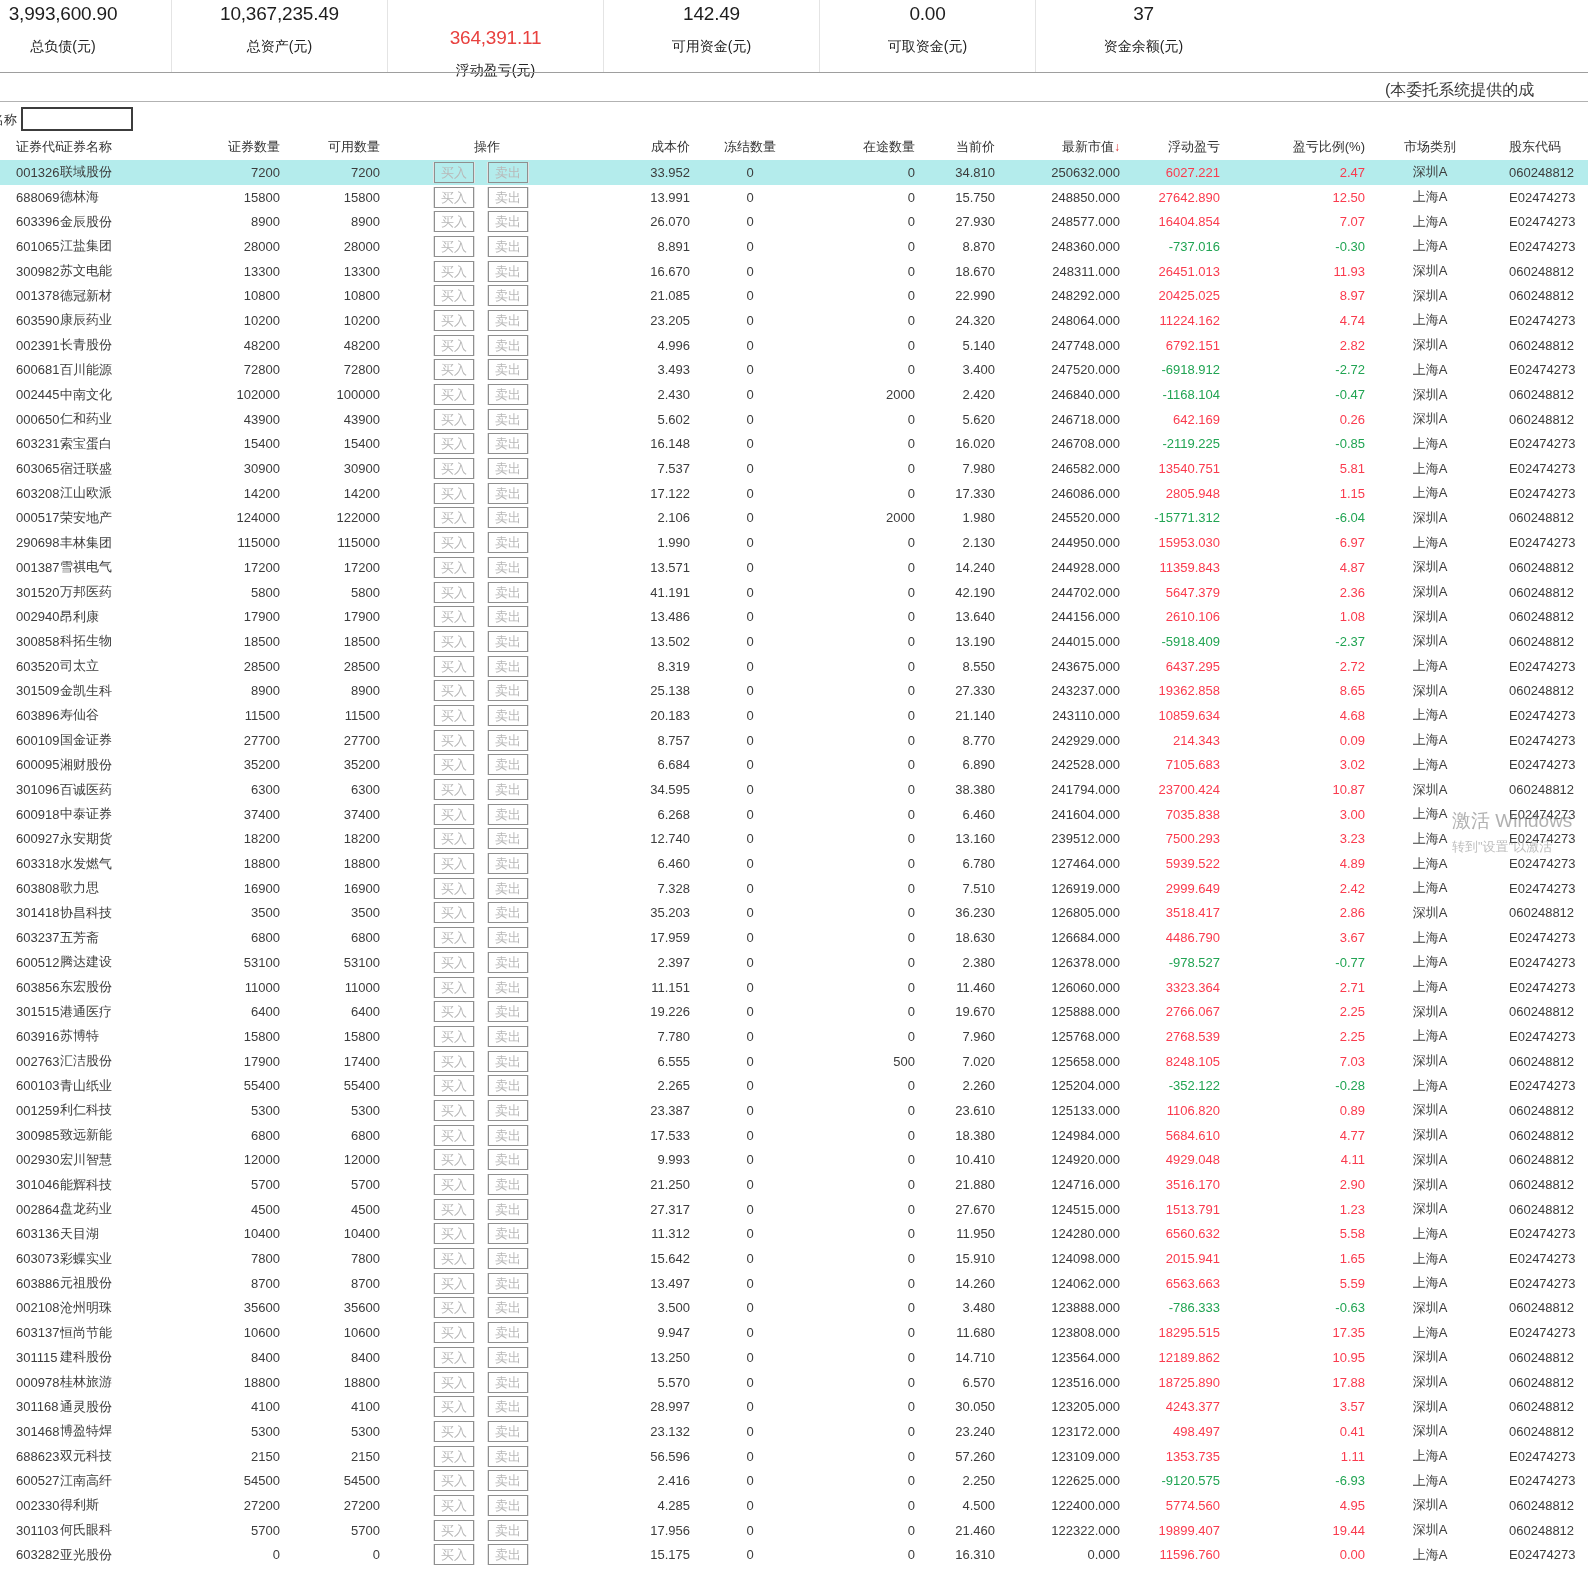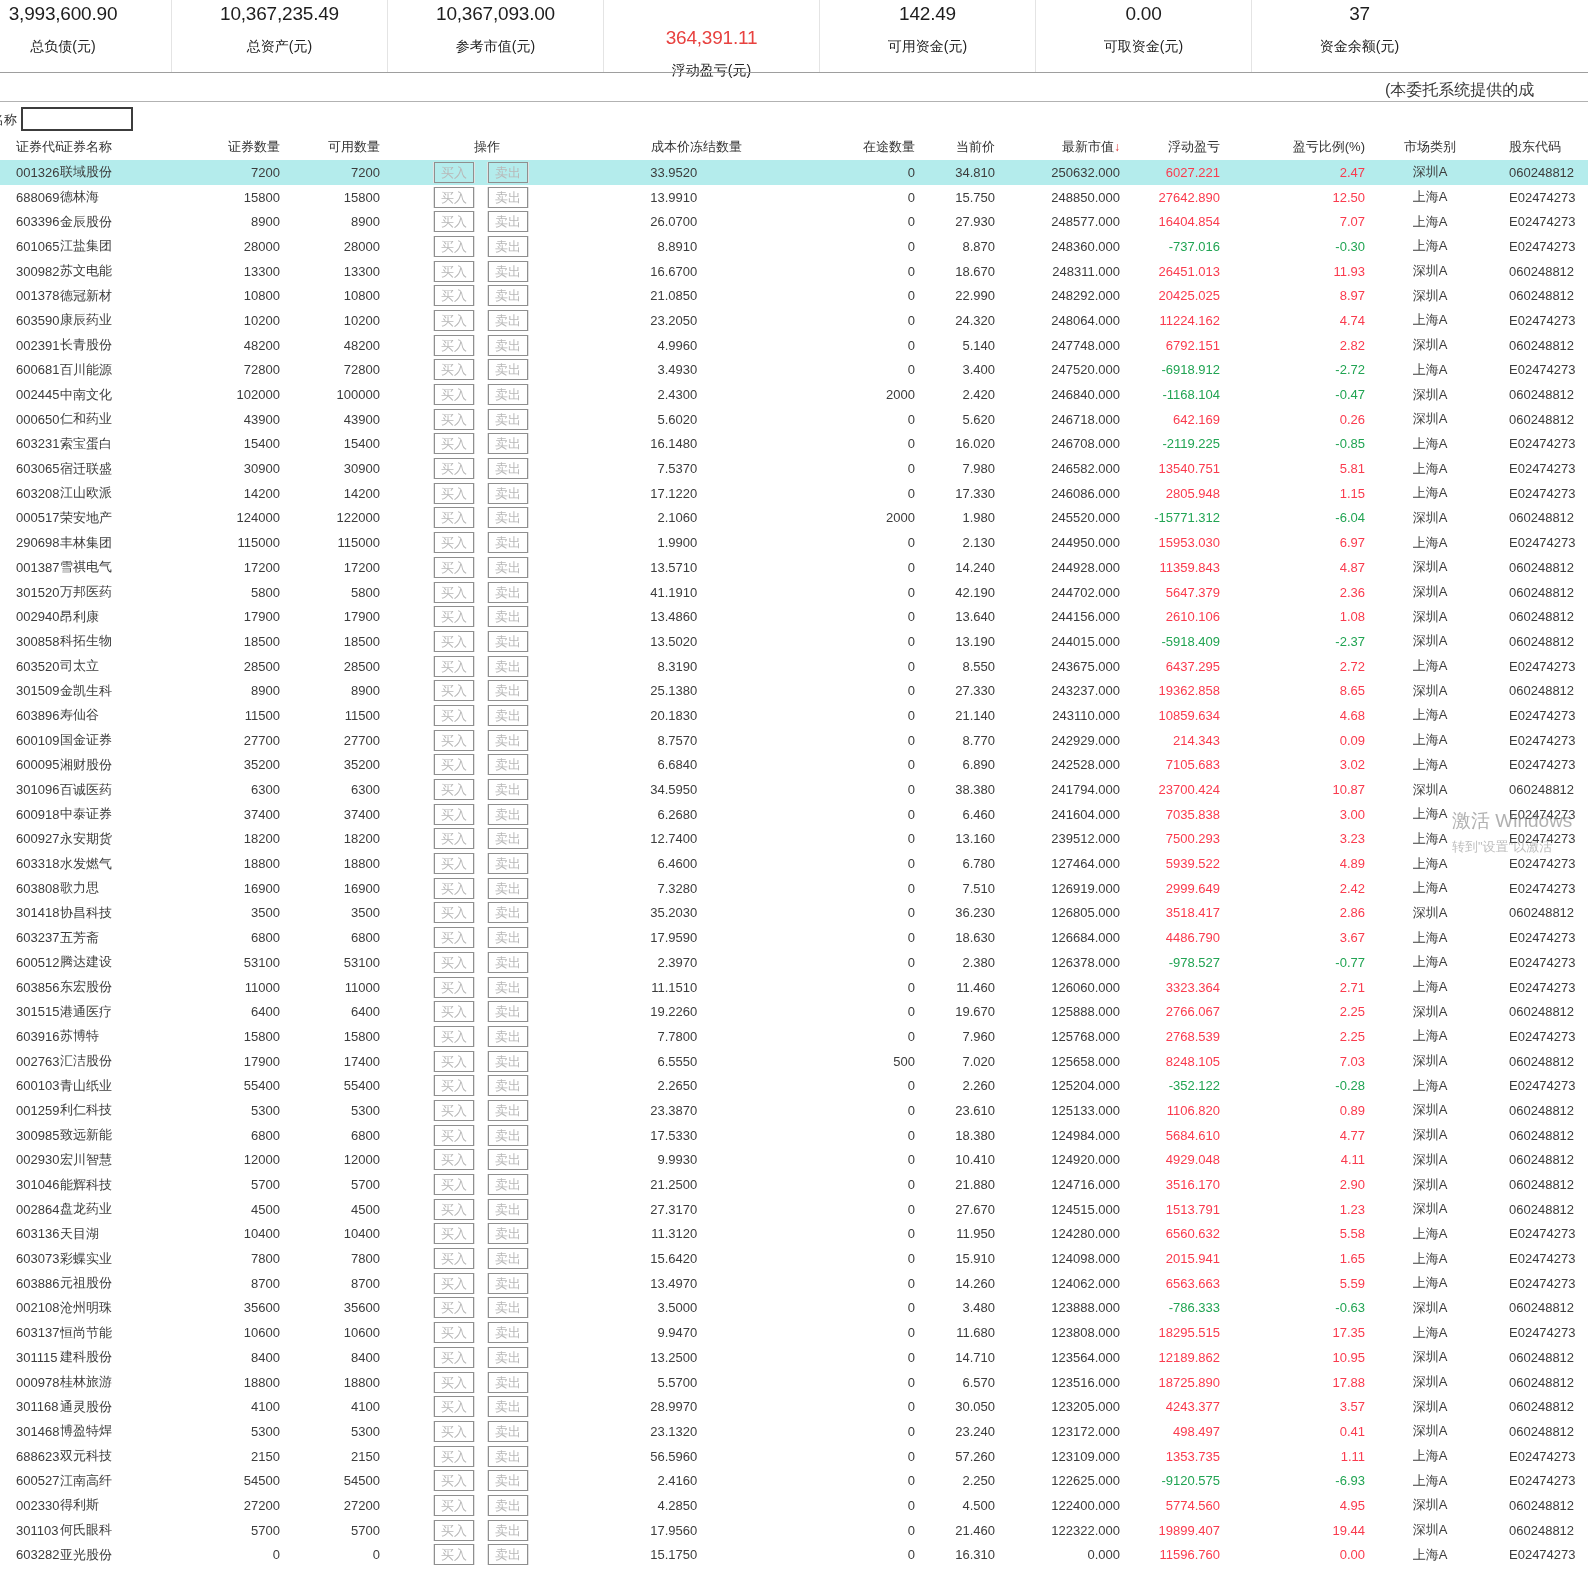--- a/index.html
+++ b/index.html
@@ -28,21 +28,21 @@
   .thead{height:26px;color:#333;}
   .trow.selected{background:#b4ecec;}
   .cell{box-sizing:border-box;overflow:hidden;}
   .c-code{width:60px;padding-left:16px;}
   .c-name{width:110px;}
   .c-qty{width:110px;text-align:right;}
   .c-avail{width:100px;text-align:right;}
   .c-op{width:160px;padding-left:54px;display:flex;gap:14px;align-items:center;}
   .thead .c-op{display:block;text-align:center;padding-left:54px;}
   .c-cost{width:150px;text-align:right;}
-  .c-frozen{width:120px;text-align:left;}
+  .c-frozen{width:120px;text-align:center;}
   .c-transit{width:105px;text-align:right;}
   .c-cur{width:80px;text-align:right;}
   .c-mkt{width:125px;text-align:right;}
   .c-pnl{width:100px;text-align:right;}
   .c-ratio{width:145px;text-align:right;}
   .c-market{width:130px;text-align:center;}
   .c-holder{width:135px;padding-left:14px;}
   .pos{color:#fa3b4e;}
   .neg{color:#21a453;}
   .sort-arrow{color:#e03030;font-size:12px;}
@@ -56,24 +56,20 @@
 <body>
 
 <div class="summary" id="summary-bar">
     <div class="sum-item">
       <div class="sum-value">3,993,600.90</div>
       <div class="sum-label">总负债(元)</div>
     </div>
     <div class="sum-item">
       <div class="sum-value">10,367,235.49</div>
       <div class="sum-label">总资产(元)</div>
-    </div>
-    <div class="sum-item">
-      <div class="sum-value">10,367,093.00</div>
-      <div class="sum-label">参考市值(元)</div>
     </div>
     <div class="sum-item">
       <div class="sum-value red">364,391.11</div>
       <div class="sum-label">浮动盈亏(元)</div>
     </div>
     <div class="sum-item">
       <div class="sum-value">142.49</div>
       <div class="sum-label">可用资金(元)</div>
     </div>
     <div class="sum-item">

